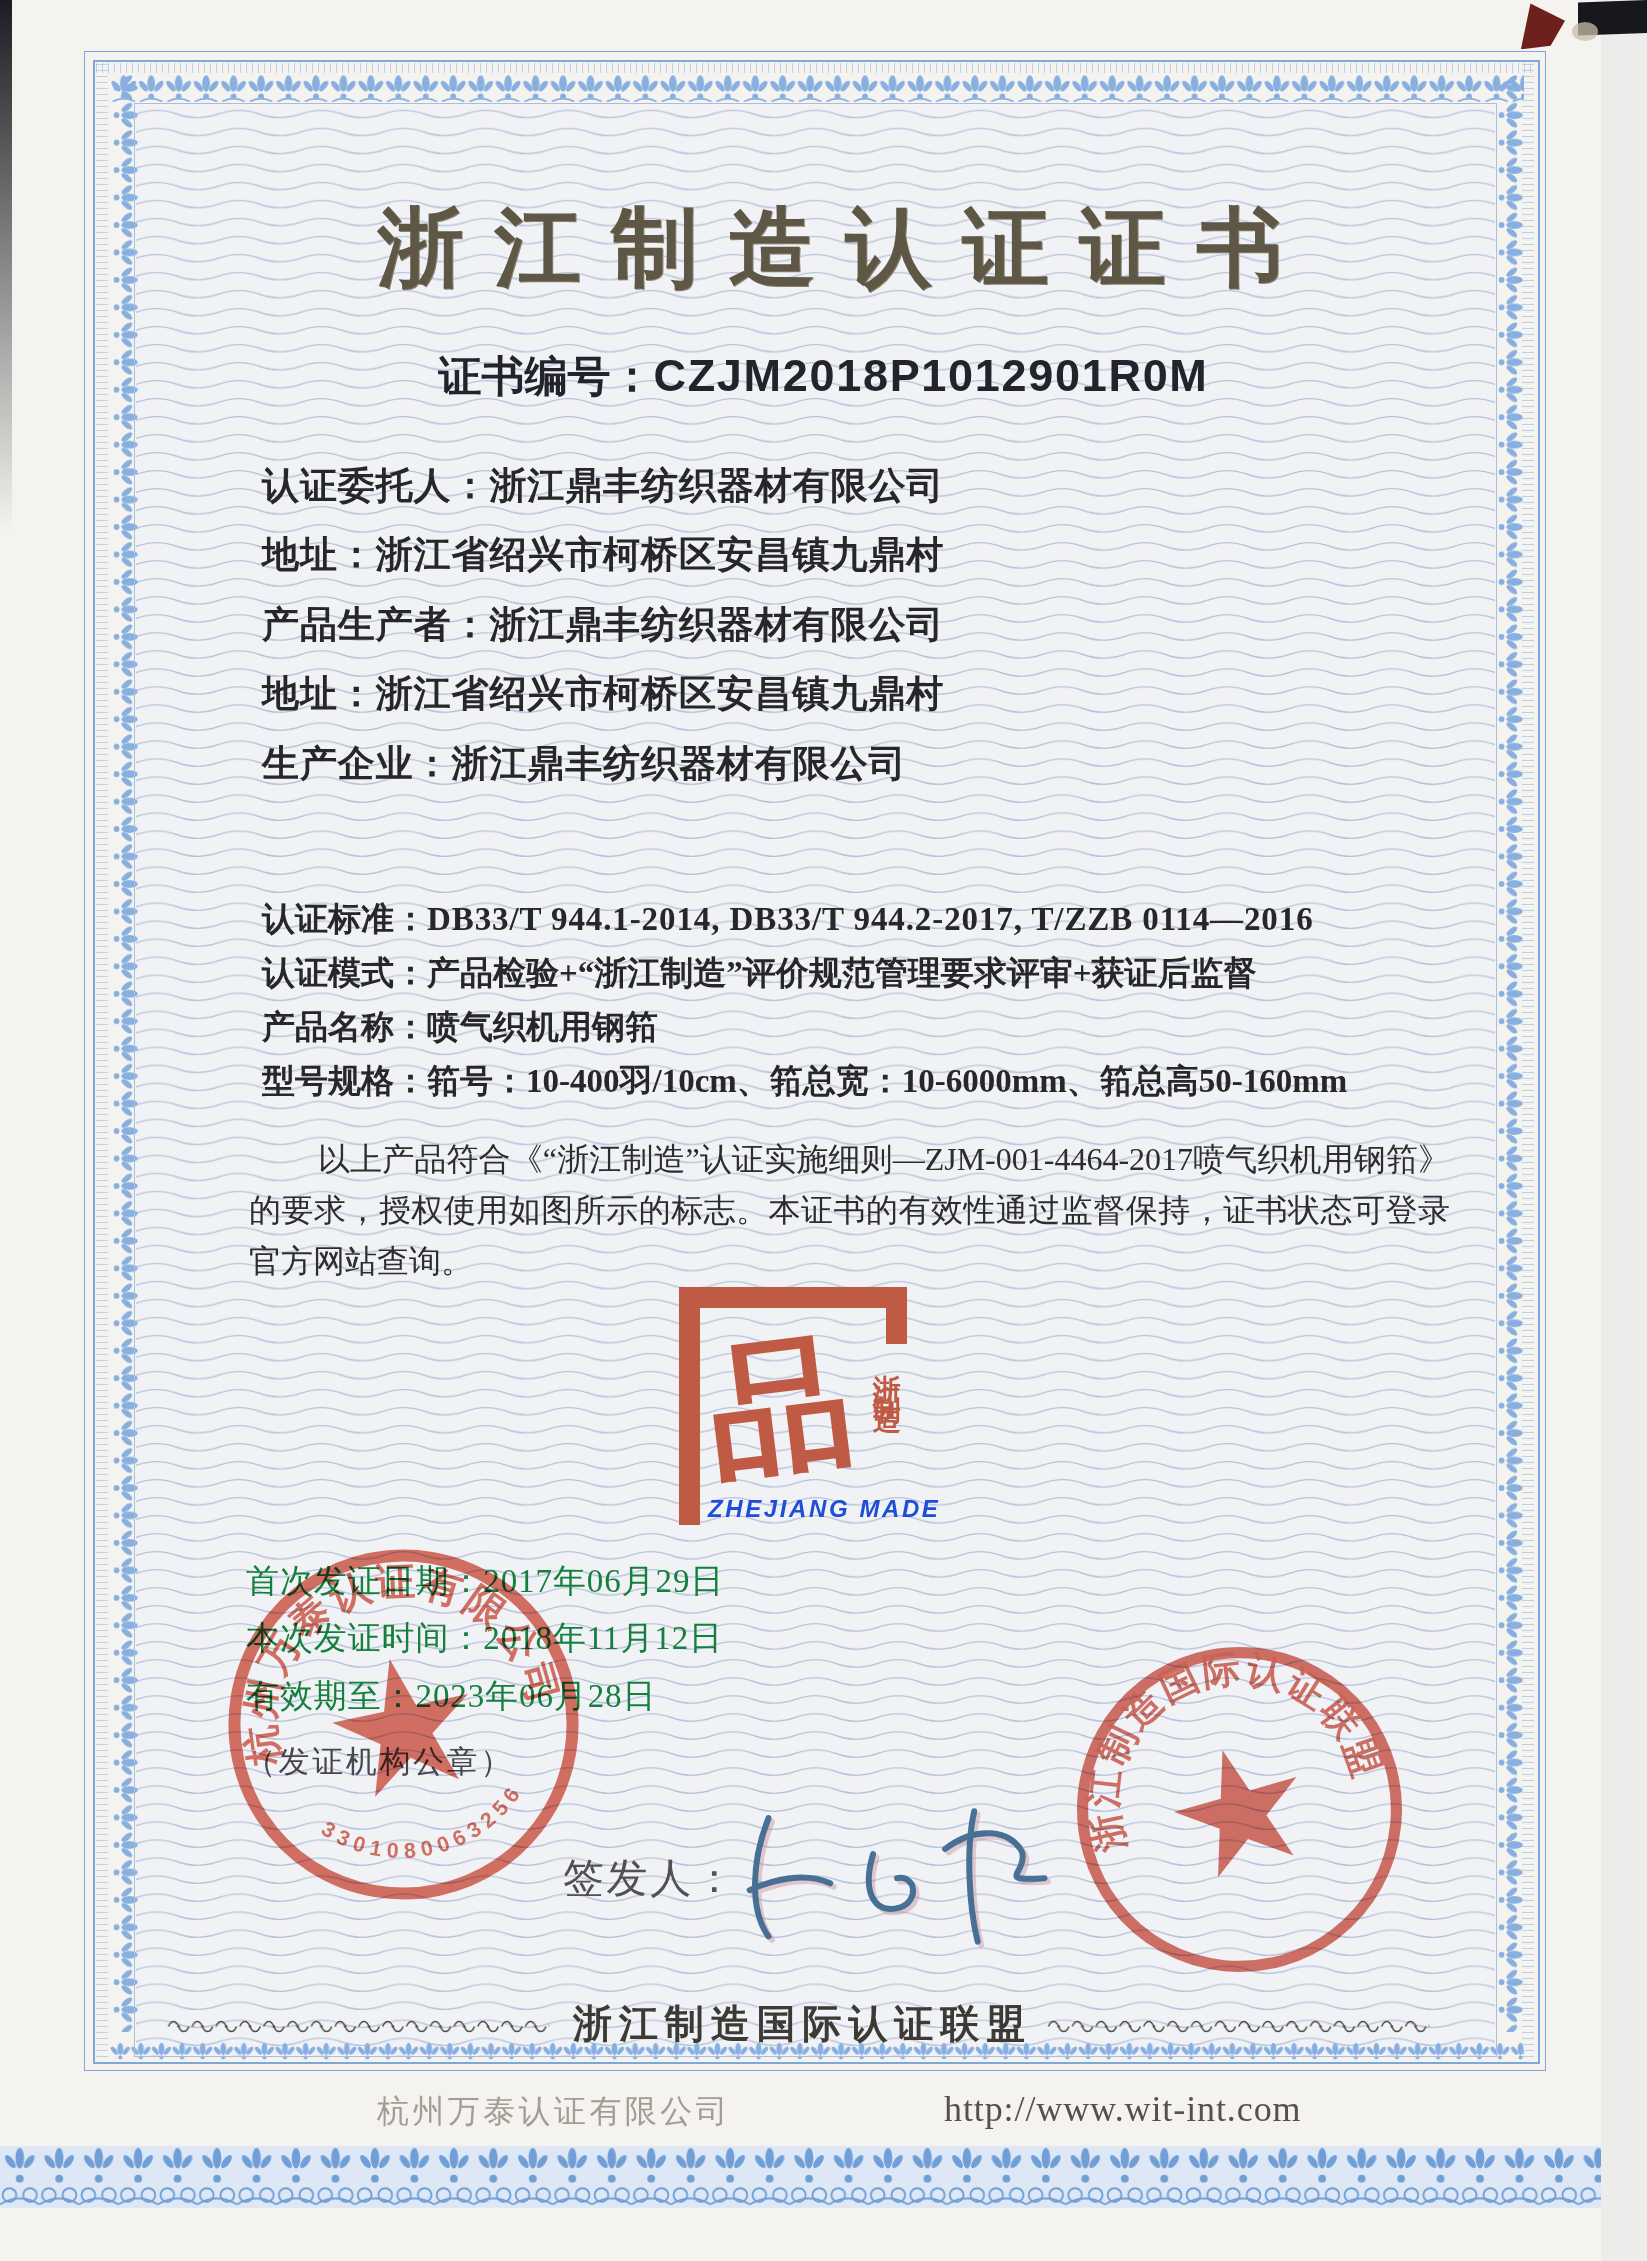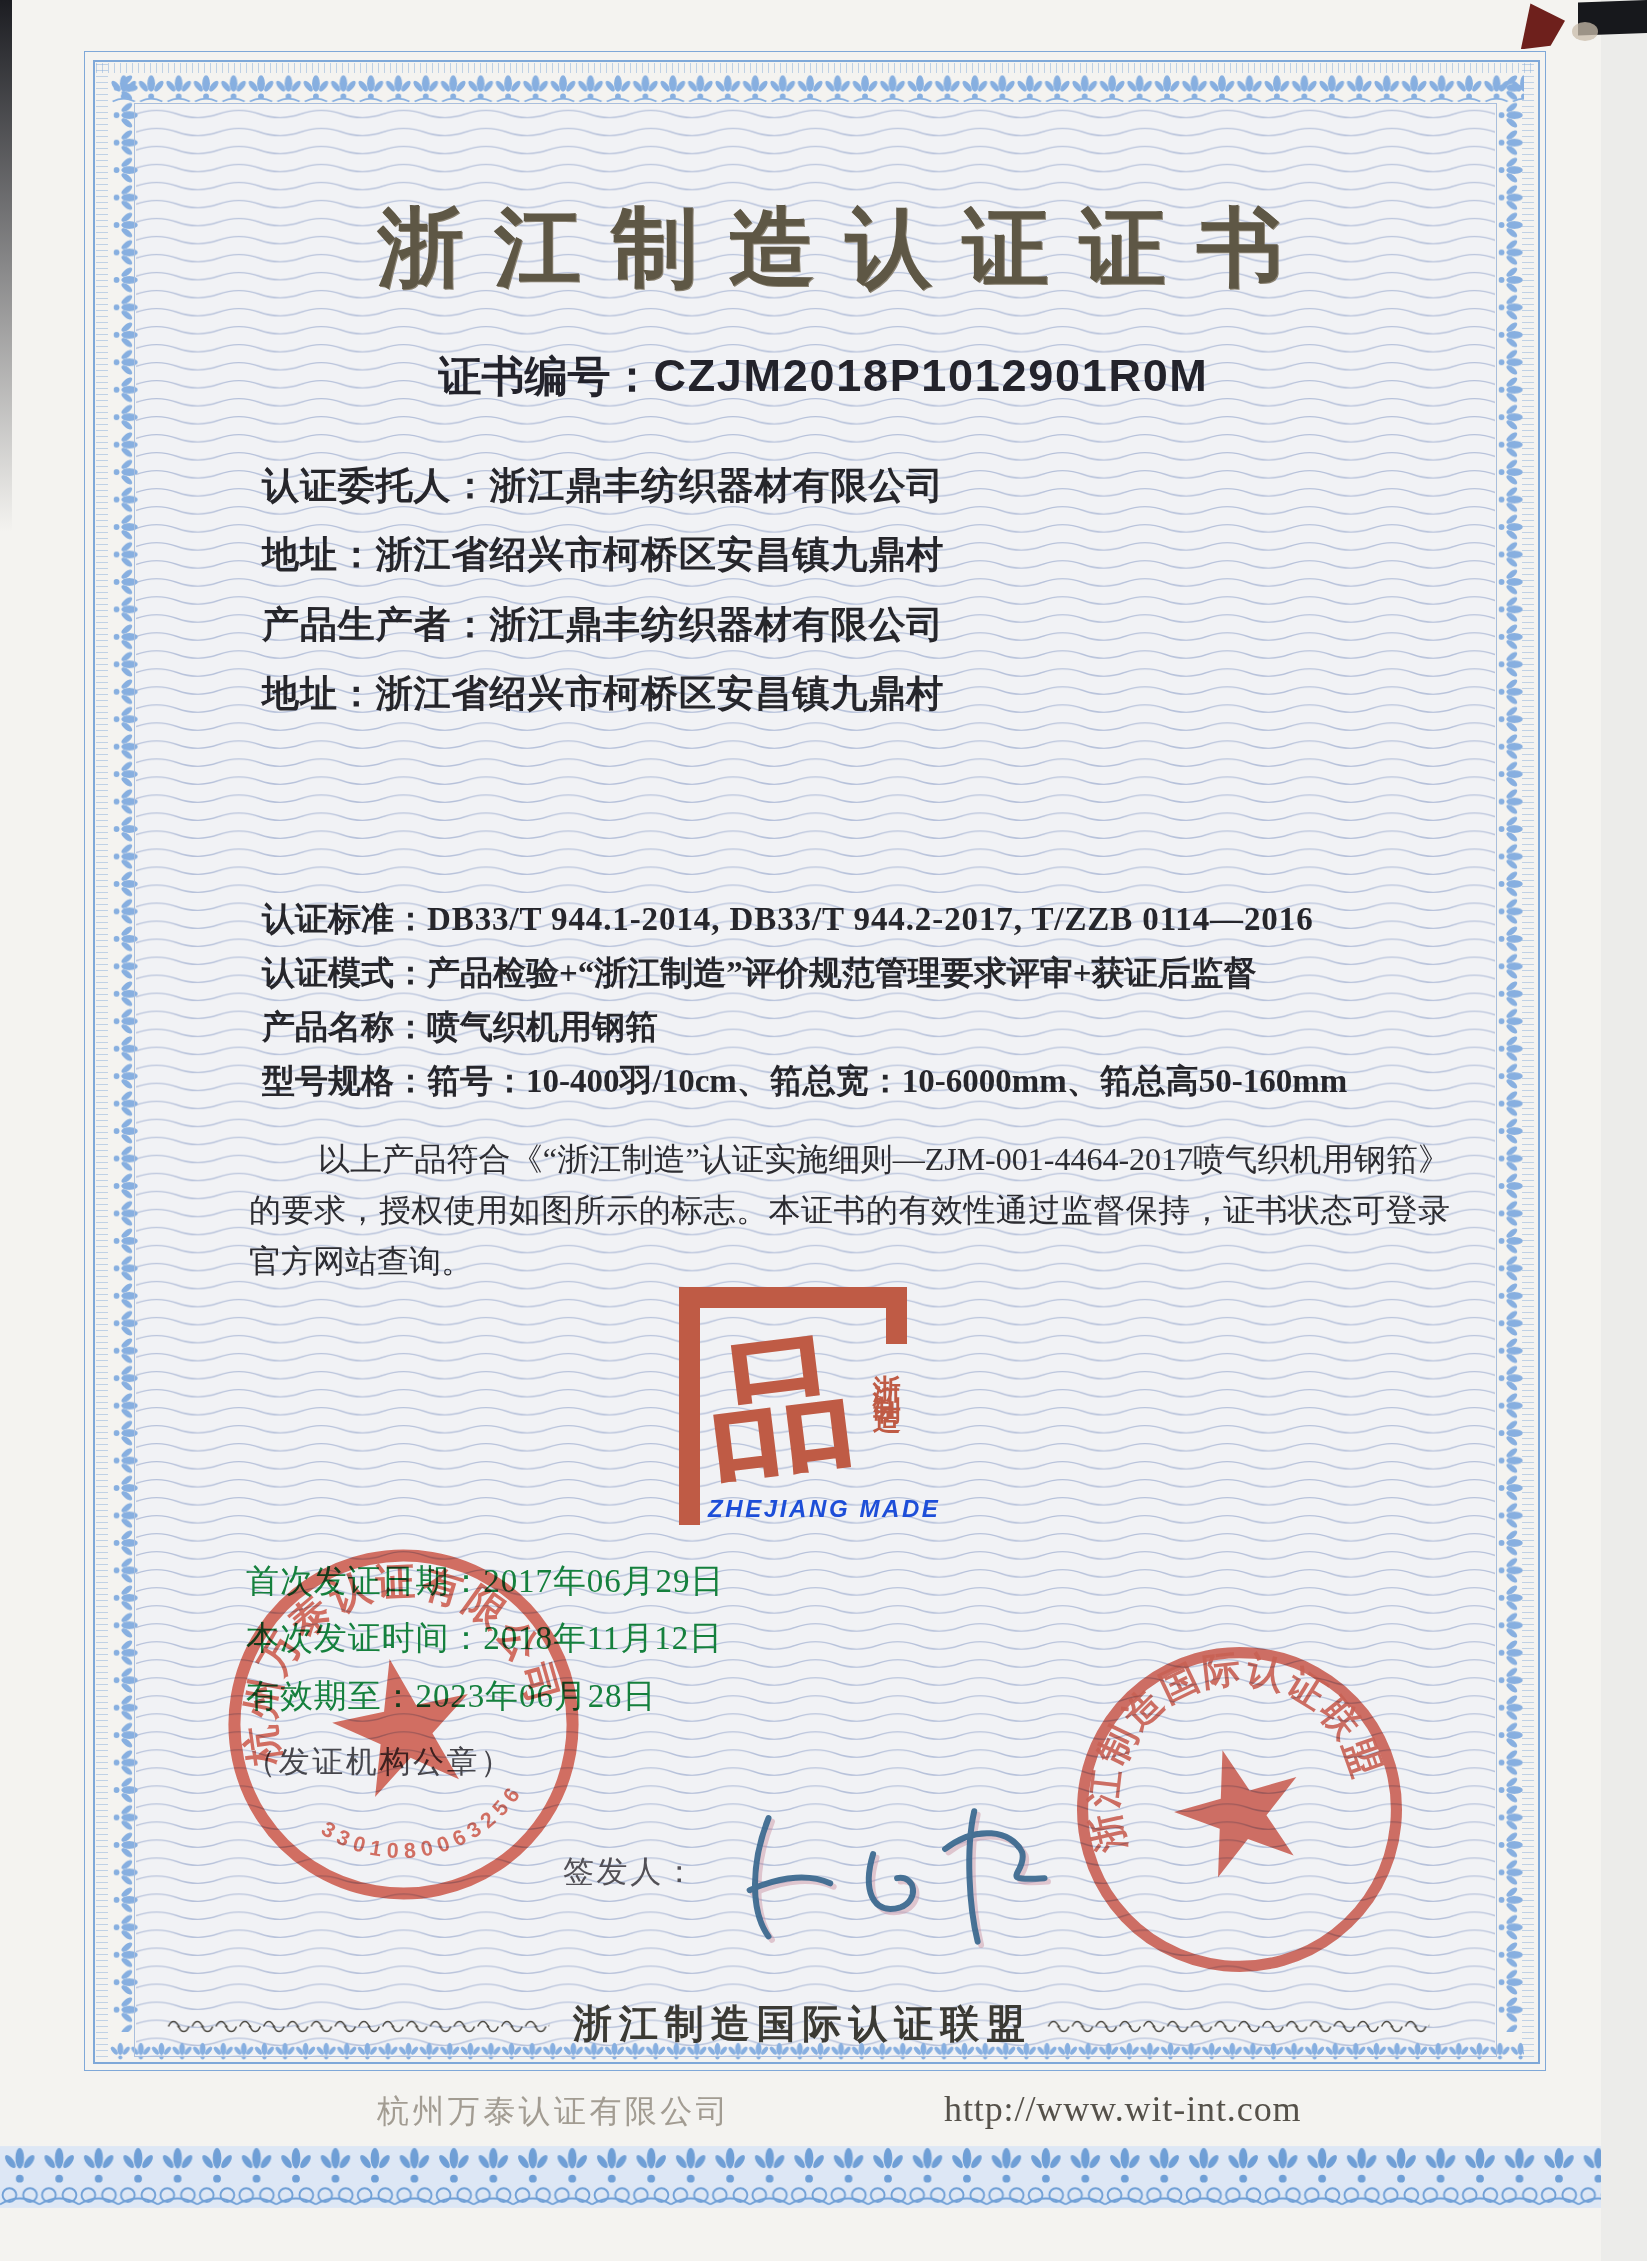--- a/index.html
+++ b/index.html
@@ -22,21 +22,21 @@
          color:#5e5745;text-shadow:0.9px 0.9px 0 #8a8272;}
   .certno{left:0;top:348px;width:1647px;text-align:center;font-size:43px;font-weight:bold;color:#23232b;}
   .certno .num{font-family:"Liberation Sans",sans-serif;font-size:45px;letter-spacing:1.7px;}
   .field{left:262px;font-size:37px;font-weight:bold;letter-spacing:0.9px;white-space:nowrap;color:#26262b;}
   .spec{left:262px;font-size:33px;font-weight:bold;white-space:nowrap;color:#26262b;}
   .spec .v-latin{letter-spacing:0.9px;}
   .statement{left:249px;top:1134px;width:1201px;font-size:32px;line-height:51px;color:#2c2c31;
              text-align:justify;text-indent:69px;}
   .dateline{left:246px;font-size:33px;color:#15803d;letter-spacing:0.9px;white-space:nowrap;}
   .sealnote{left:245px;top:1741px;font-size:31px;color:#46464c;letter-spacing:2.6px;}
-  .signer{left:563px;top:1851px;font-size:31px;color:#525056;letter-spacing:2.6px;}
+  .signer{left:563px;top:1851px;font-size:41px;color:#525056;letter-spacing:2.6px;}
   .footer-alliance{left:26px;top:1997px;width:1553px;text-align:center;font-size:39px;font-weight:bold;
                    letter-spacing:6.9px;color:#3b3a34;}
   .footer-company{left:377px;top:2090px;font-size:32px;color:#a29c92;letter-spacing:3.4px;}
   .footer-url{left:944px;top:2088px;font-size:36px;color:#55514a;letter-spacing:0.9px;}
   
   .logo{left:679px;top:1287px;width:228px;height:238px;}
   .logo .bar{position:absolute;background:#bf5b45;}
   .logo .bar-top{left:0;top:0;width:228px;height:20.6px;}
   .logo .bar-left{left:0;top:0;width:20.6px;height:238px;}
   .logo .bar-right{right:0;top:0;width:20.6px;height:57px;}
@@ -134,20 +134,21 @@
 
   <div class="abs title">浙江制造认证证书</div>
   <div class="abs certno">
     <span>证书编号：</span><span class="num">CZJM2018P1012901R0M</span>
   </div>
 
   <div class="abs field" style="top:461px;"><span>认证委托人：</span><span>浙江鼎丰纺织器材有限公司</span></div>
   <div class="abs field" style="top:530px;"><span>地址：</span><span>浙江省绍兴市柯桥区安昌镇九鼎村</span></div>
   <div class="abs field" style="top:600px;"><span>产品生产者：</span><span>浙江鼎丰纺织器材有限公司</span></div>
   <div class="abs field" style="top:669px;"><span>地址：</span><span>浙江省绍兴市柯桥区安昌镇九鼎村</span></div>
+  <div class="abs field" style="top:739px;"><span>生产企业：</span><span>浙江鼎丰纺织器材有限公司</span></div>
 
   <div class="abs spec" style="top:897px;"><span>认证标准：</span><span class="v-latin">DB33/T 944.1-2014, DB33/T 944.2-2017, T/ZZB 0114—2016</span></div>
   <div class="abs spec" style="top:951px;"><span>认证模式：</span><span>产品检验+“浙江制造”评价规范管理要求评审+获证后监督</span></div>
   <div class="abs spec" style="top:1005px;"><span>产品名称：</span><span>喷气织机用钢筘</span></div>
   <div class="abs spec" style="top:1059px;"><span>型号规格：</span><span>筘号：10-400羽/10cm、筘总宽：10-6000mm、筘总高50-160mm</span></div>
 
   <div class="abs statement">以上产品符合《“浙江制造”认证实施细则—ZJM-001-4464-2017喷气织机用钢筘》的要求，授权使用如图所示的标志。本证书的有效性通过监督保持，证书状态可登录官方网站查询。</div>
 
   <div class="abs logo">
     <div class="bar bar-top"></div>

